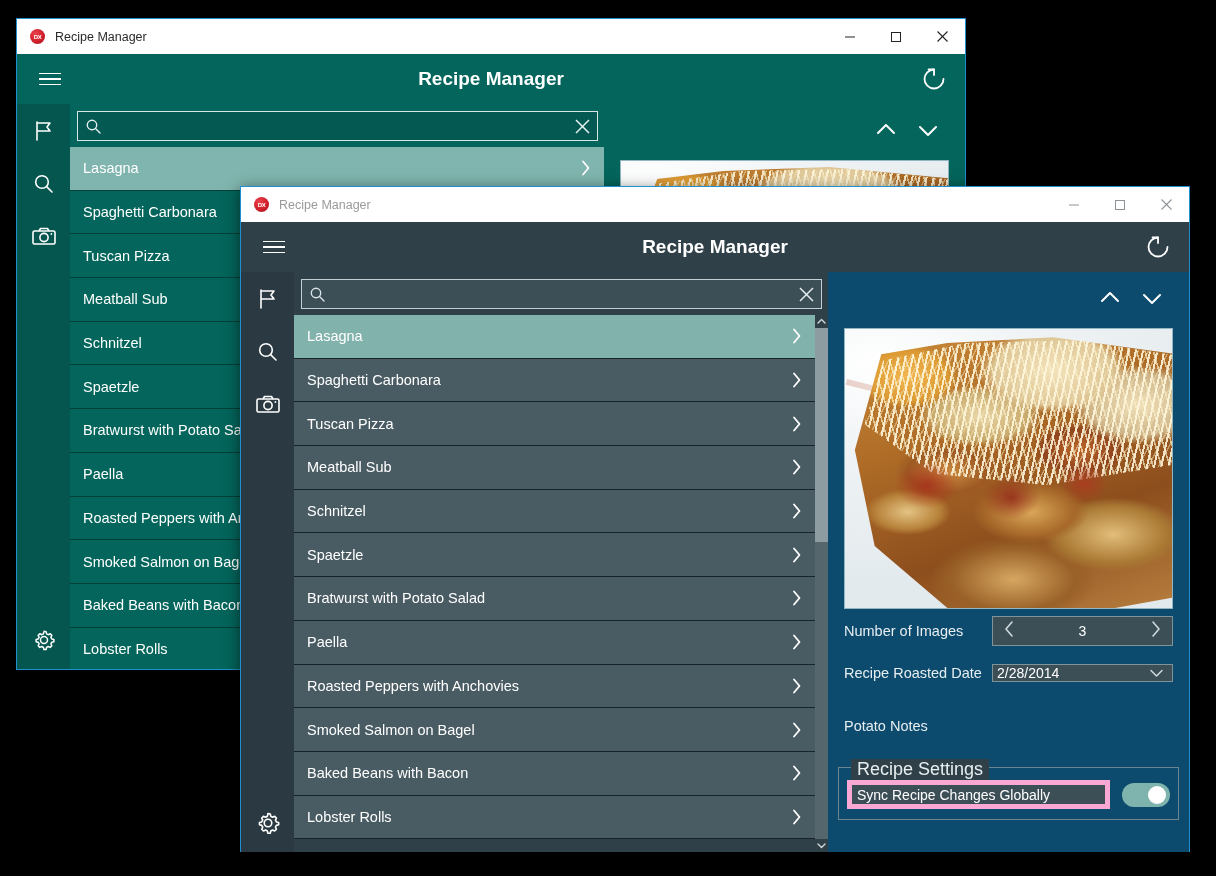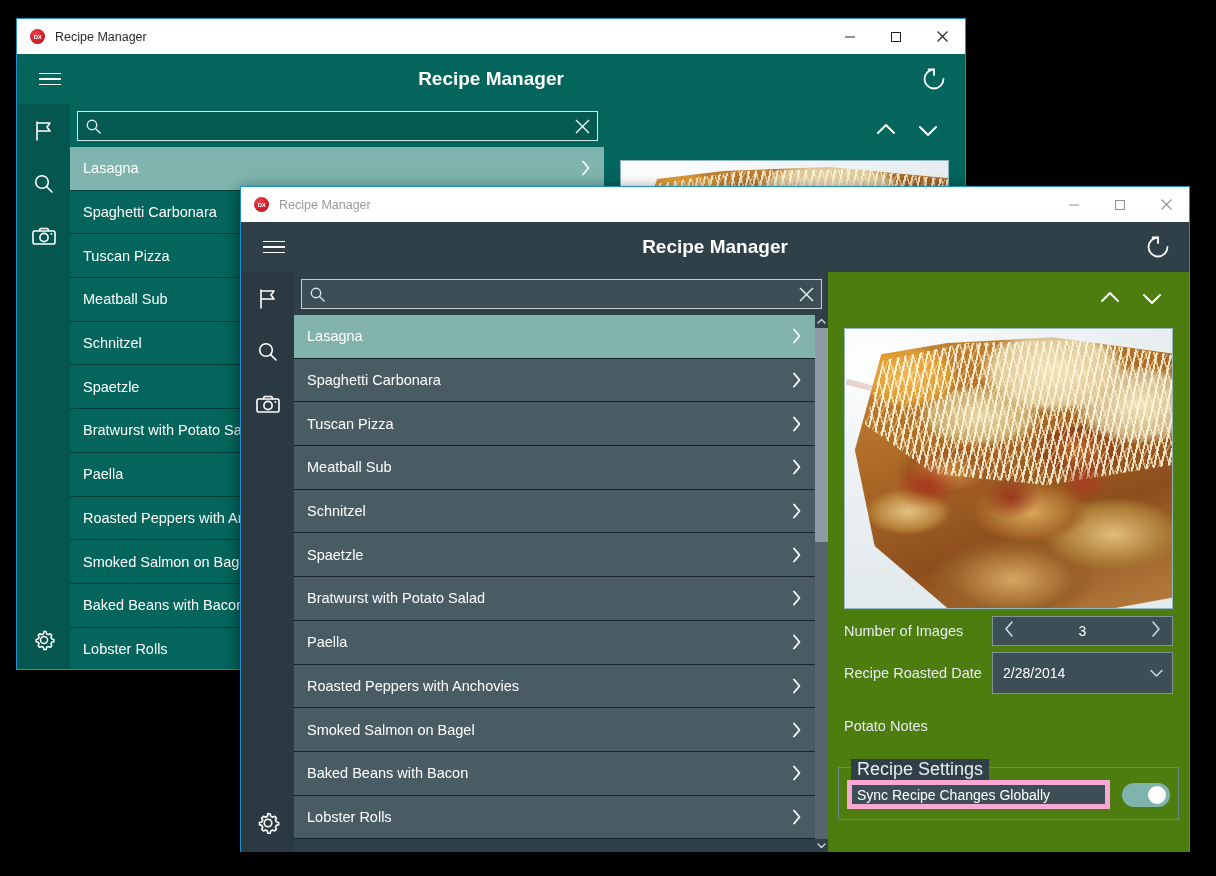--- a/index.html
+++ b/index.html
@@ -126,22 +126,22 @@
 
   .fieldrow{display:flex;align-items:center;padding:0 16px;box-sizing:border-box;}
   .flabel{font-size:14.5px;color:#e7eef0;}
   .fctl{margin-left:auto;}
   .spinbox{
     width:181px;height:30px;border:1px solid #7e949b;box-sizing:border-box;
     display:flex;align-items:center;justify-content:space-between;padding:0 10px;
   }
   .spinval{flex:1;text-align:center;font-size:14px;color:#fff;}
   .datebox{
-    width:181px;height:42px;border:1px solid #7e949b;box-sizing:border-box;
-    display:flex;align-items:center;padding:0 8px 0 10px;
+    width:181px;height:18px;border:1px solid #7e949b;box-sizing:border-box;
+    display:flex;align-items:center;padding:0 8px 0 4px;
   }
   .dateval{flex:1;font-size:14px;color:#fff;}
   .notesbox{
     width:181px;height:62px;border:1px solid #7e949b;box-sizing:border-box;
     padding:3px 6px;font-size:14px;color:#fff;line-height:1.35;
   }
   .groupbox{
     margin:8px 10px 0 10px;border:1px solid #6d868e;box-sizing:border-box;
     position:relative;padding:12px 8px 10px 8px;
   }
@@ -176,21 +176,21 @@
   #front-window{left:240px;top:186px;width:950px;height:666px;
     border:1px solid #1f8fd0;background:#2f4048;
     box-shadow:0 3px 14px rgba(0,0,0,.55);}
   #front-window .apphead{background:#2f4048;}
   #front-window .appbody{height:580px;background:#2f4048;}
   #front-window .railbar{background:#2b3a42;height:580px;}
   #front-window .listpane{width:534px;background:#2f4048;height:580px;}
   #front-window .searchbox{background:#3c4f57;border-color:#c3cfd2;}
   #front-window .recrow{background:#4a5c63;border-bottom:1px solid #16242a;}
   #front-window .recrow.sel{background:#81b2ac;}
-  #front-window .detailpane{flex:1;background:#4d7c0f;height:580px;}
+  #front-window .detailpane{flex:1;background:#0c4a6e;height:580px;}
   #front-window .spinbox,#front-window .datebox,#front-window .notesbox,
   #front-window .textfield{background:#3c4f57;}
   #front-window .grouptitle{background:#2f4048;}
   #front-window .toggle{background:#7fb3ad;}
   #front-window .sb-track{background:#55666d;}
   #front-window .sb-thumb{background:#8d9ca1;}
 </style>
 </head>
 <body>
 

